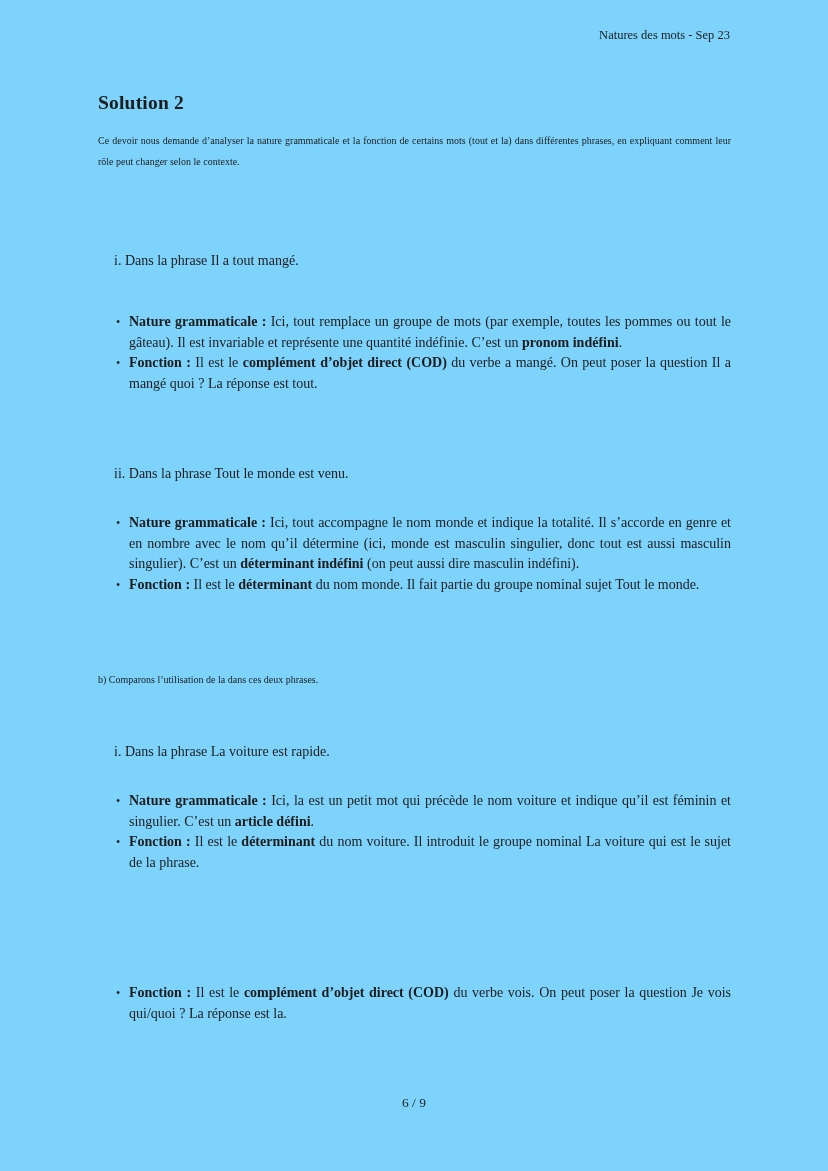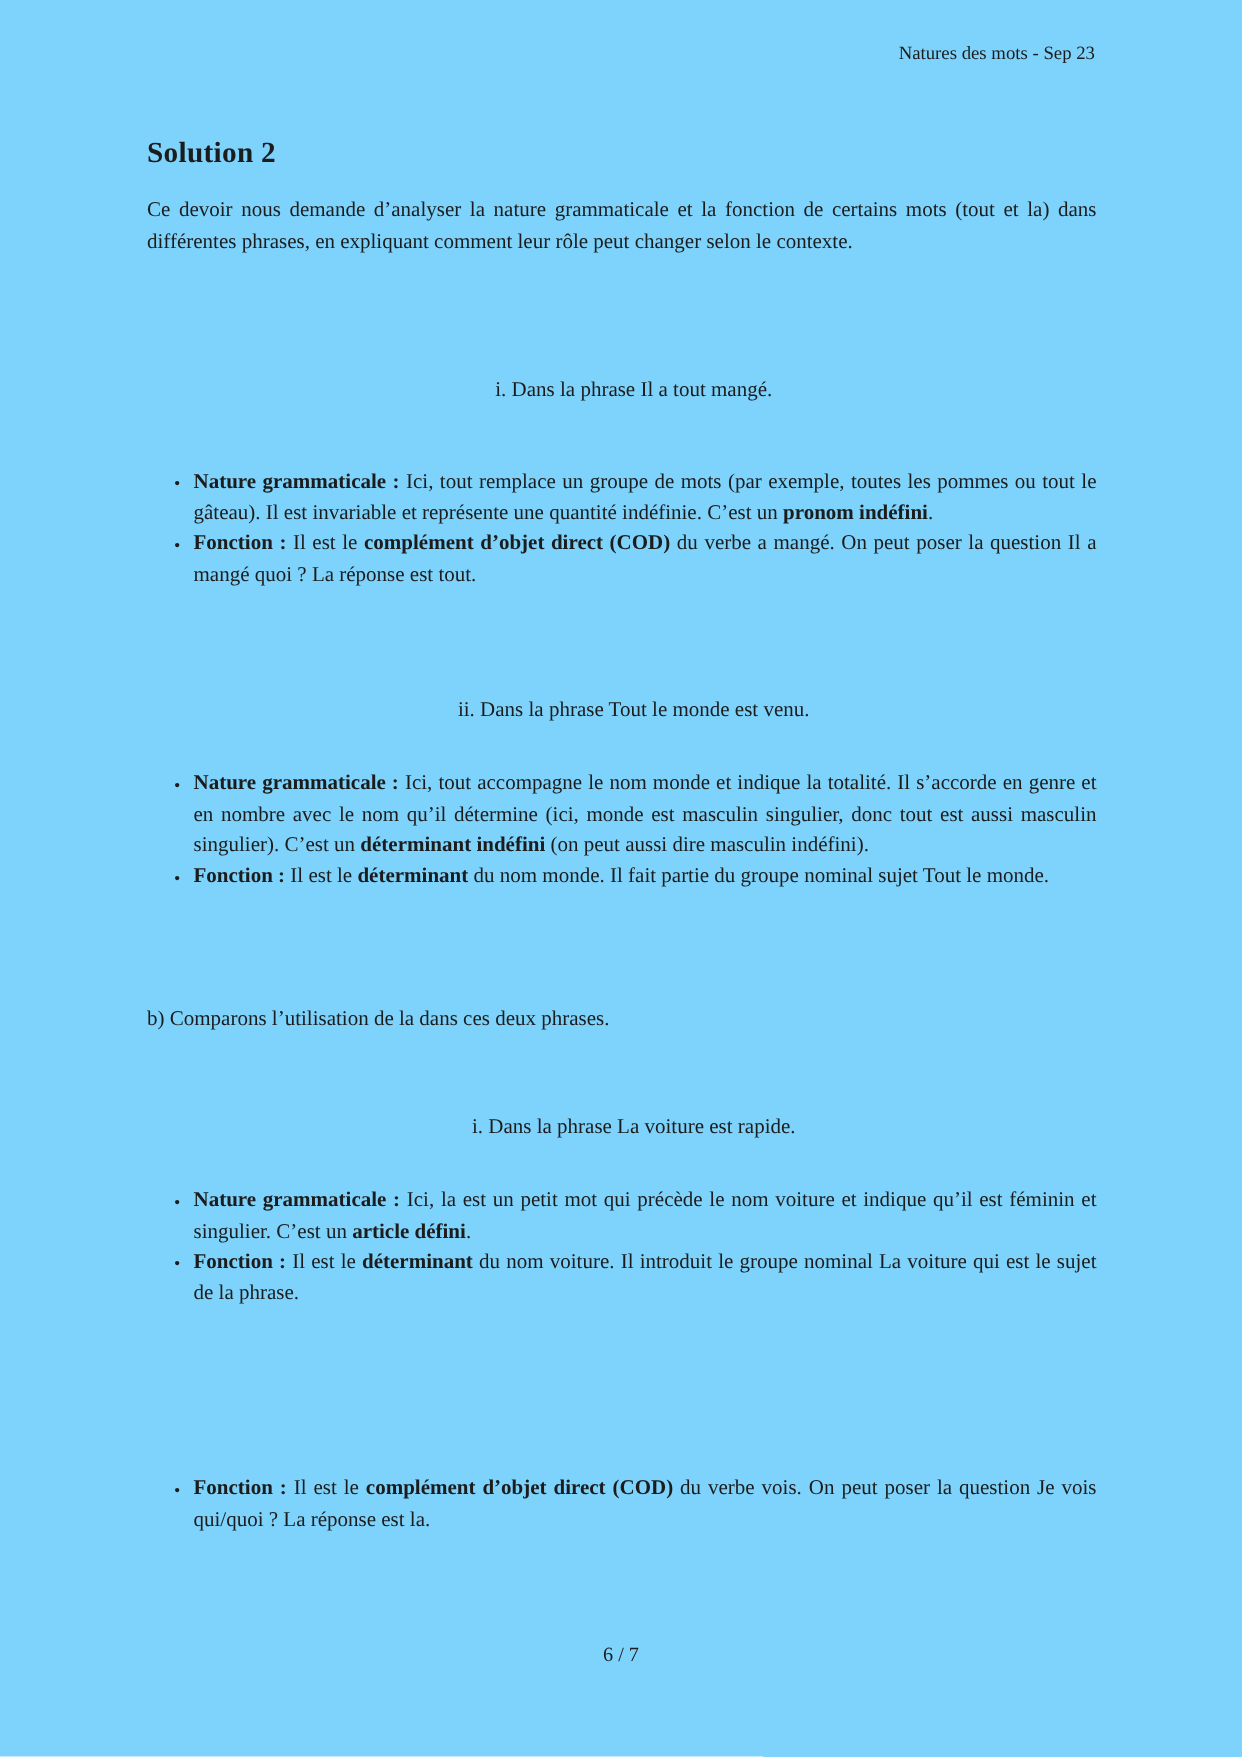--- a/index.html
+++ b/index.html
@@ -26,37 +26,36 @@
   }
   .doc-title {
     top: 91px;
     left: 98px;
     font-size: 19.5px;
     line-height: 24px;
     font-weight: bold;
     letter-spacing: 0.2px;
   }
   .para {
-    font-size: 14px;
+    font-size: 10px;
     line-height: 21px;
   }
   .intro {
     top: 130px;
     left: 98px;
     width: 633px;
     text-align: justify;
   }
   .part-label-a { top: 179px; left: 98px; width: 633px; }
   .part-label-b { top: 669px; left: 98px; width: 633px; }
   .phrase-heading {
     font-size: 14px;
     line-height: 20px;
     left: 114px;
     width: 617px;
-    text-align: center;
   }
   .head-a-i  { top: 251px; }
   .head-a-ii { top: 464px; }
   .head-b-i  { top: 742px; }
   .head-b-ii { top: 934px; }
   ul.bullets {
     left: 115px;
     width: 616px;
     margin: 0;
     padding: 0;
@@ -123,15 +122,15 @@
   <ul class="abs bullets list-b-i">
     <li><span class="bold">Nature grammaticale :</span><span> Ici, la est un petit mot qui précède le nom voiture et indique qu’il est féminin et singulier. C’est un </span><span class="bold">article défini</span><span>.</span></li>
     <li><span class="bold">Fonction :</span><span> Il est le </span><span class="bold">déterminant</span><span> du nom voiture. Il introduit le groupe nominal La voiture qui est le sujet de la phrase.</span></li>
   </ul>
 
 
   <ul class="abs bullets list-b-ii">
     <li><span class="bold">Fonction :</span><span> Il est le </span><span class="bold">complément d’objet direct (COD)</span><span> du verbe vois. On peut poser la question Je vois qui/quoi ? La réponse est la.</span></li>
   </ul>
 
-  <div class="abs doc-footer">6 / 7</div>
+  <div class="abs doc-footer">6 / 9</div>
 
 </div>
 
 </body></html>

